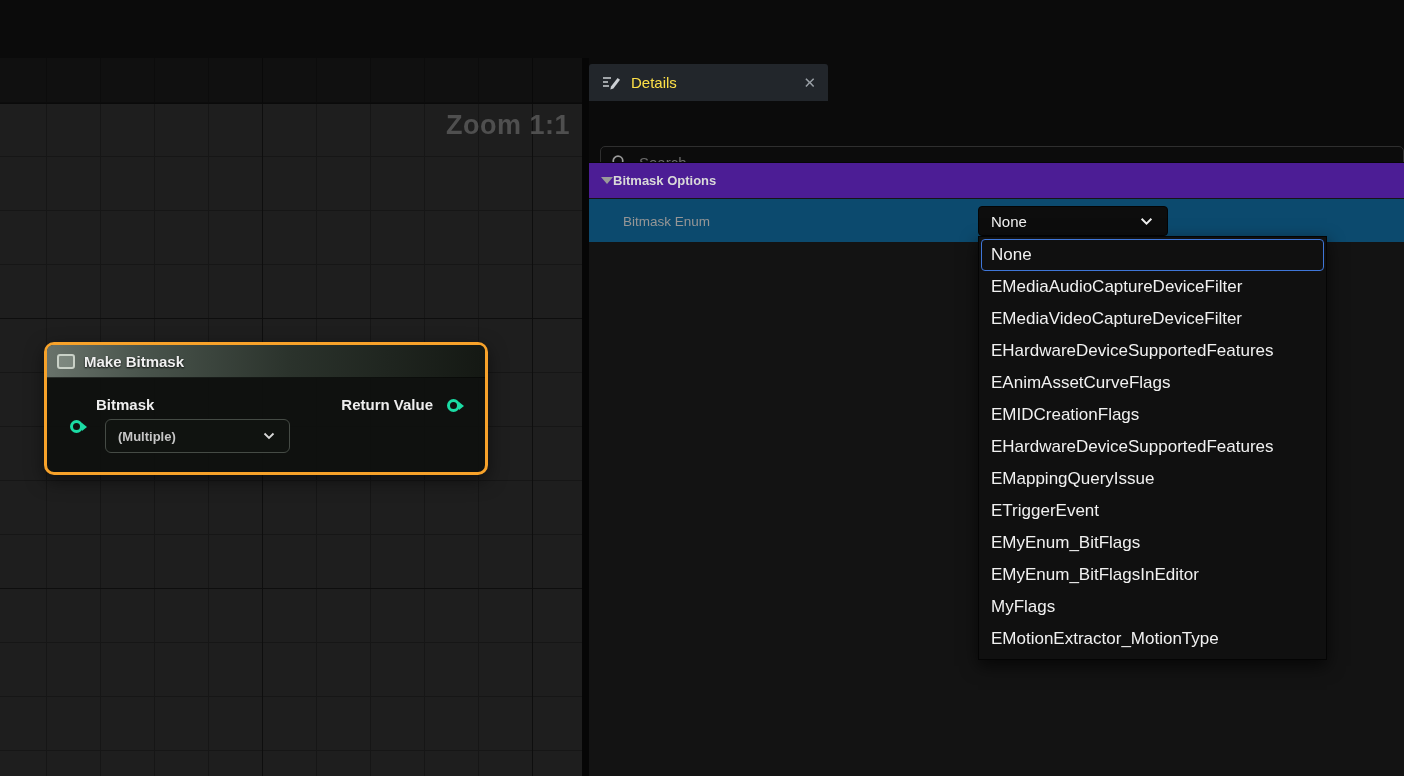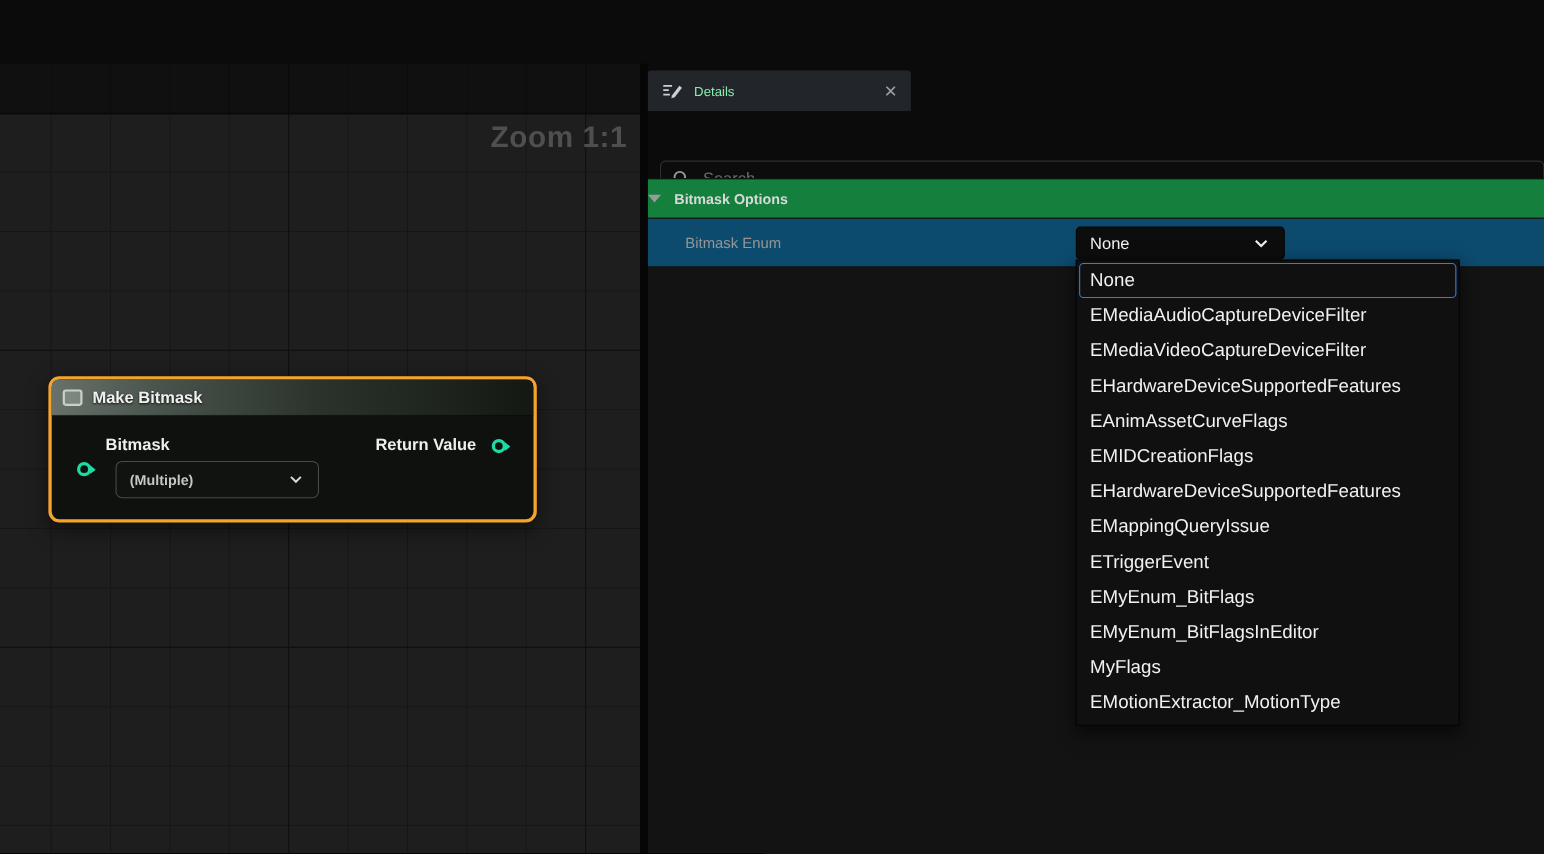--- a/index.html
+++ b/index.html
@@ -79,39 +79,39 @@
   .divider{position:absolute;left:582px;top:58px;width:7px;height:718px;background:#060606;}
 
   
   .details-panel{position:absolute;left:589px;top:58px;width:815px;height:718px;background:#0b0b0b;}
   .details-body{position:absolute;left:0;top:184px;right:0;bottom:0;background:#131313;}
   .tab{
     position:absolute;left:0;top:6px;width:239px;height:37px;background:#22262b;
     border-radius:3px 3px 0 0;display:flex;align-items:center;gap:10px;
     padding-left:12px;box-sizing:border-box;
   }
-  .tab-label{color:#86efac;font-size:12px;}
+  .tab-label{color:#fde047;font-size:15px;}
   .tab .close{
     position:absolute;right:12px;top:50%;transform:translateY(-50%);
     color:#9aa0a6;font-size:15px;cursor:pointer;
   }
   .search-row{
     position:absolute;left:11px;top:55px;right:0;height:33px;
     background:#0c0c0c;border:1px solid #2f2f2f;border-radius:5px;
     display:flex;align-items:center;gap:9px;padding-left:10px;box-sizing:border-box;margin-top:33px;
   }
   .search-row input{
     flex:1;background:transparent;border:none;outline:none;
     color:#d8d8d8;font-size:15px;font-family:"Liberation Sans",sans-serif;
   }
   .search-row input::placeholder{color:#6b6b6b;}
   .section-header{
-    position:absolute;left:0;top:104px;width:100%;height:36px;background:#15803d;
-    border-top:1px solid #060606;display:flex;align-items:center;gap:12px;
-    padding-left:0;box-sizing:border-box;
+    position:absolute;left:0;top:104px;width:100%;height:36px;background:#4c1d95;
+    border-top:1px solid #060606;display:flex;align-items:center;
+    padding-left:12px;box-sizing:border-box;
   }
   .tri{
     width:0;height:0;border-left:6px solid transparent;border-right:6px solid transparent;
     border-top:7px solid #9a9a9a;
   }
   .section-title{color:#d9d9d9;font-size:13px;font-weight:bold;}
   .prop-row{
     position:absolute;left:0;top:140px;width:100%;height:44px;background:#0c4a6e;
     border-top:1px solid #161616;box-sizing:border-box;
   }

